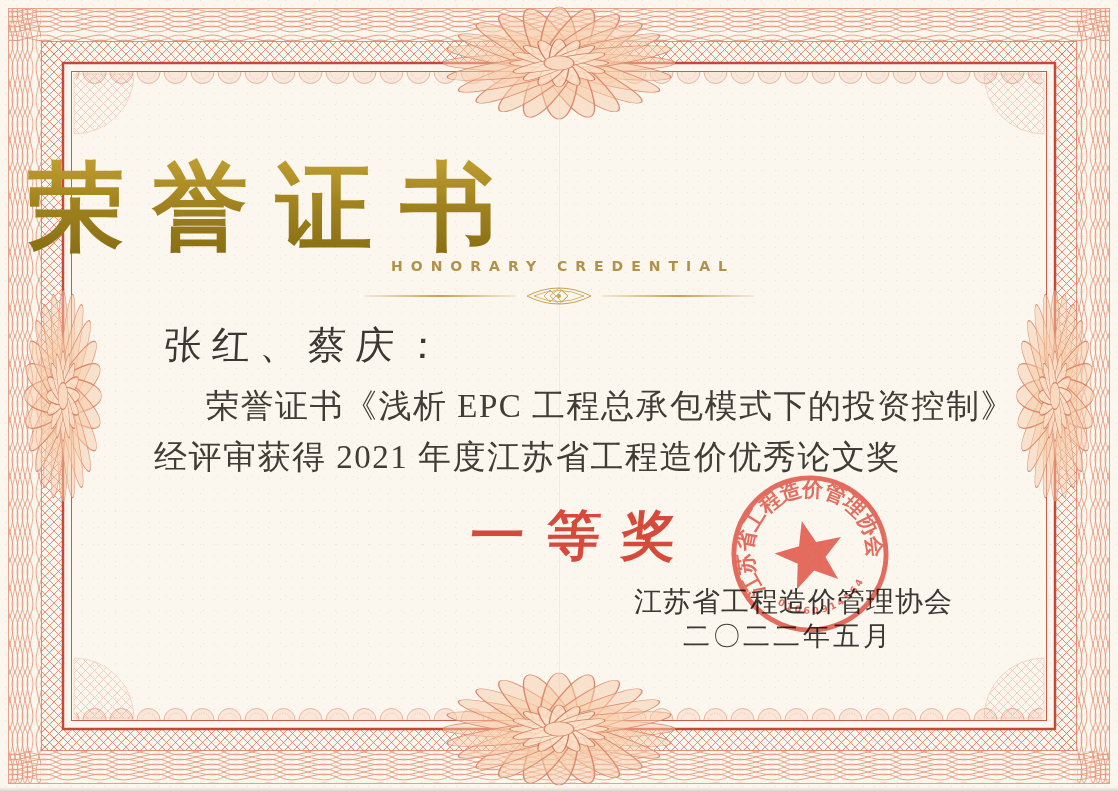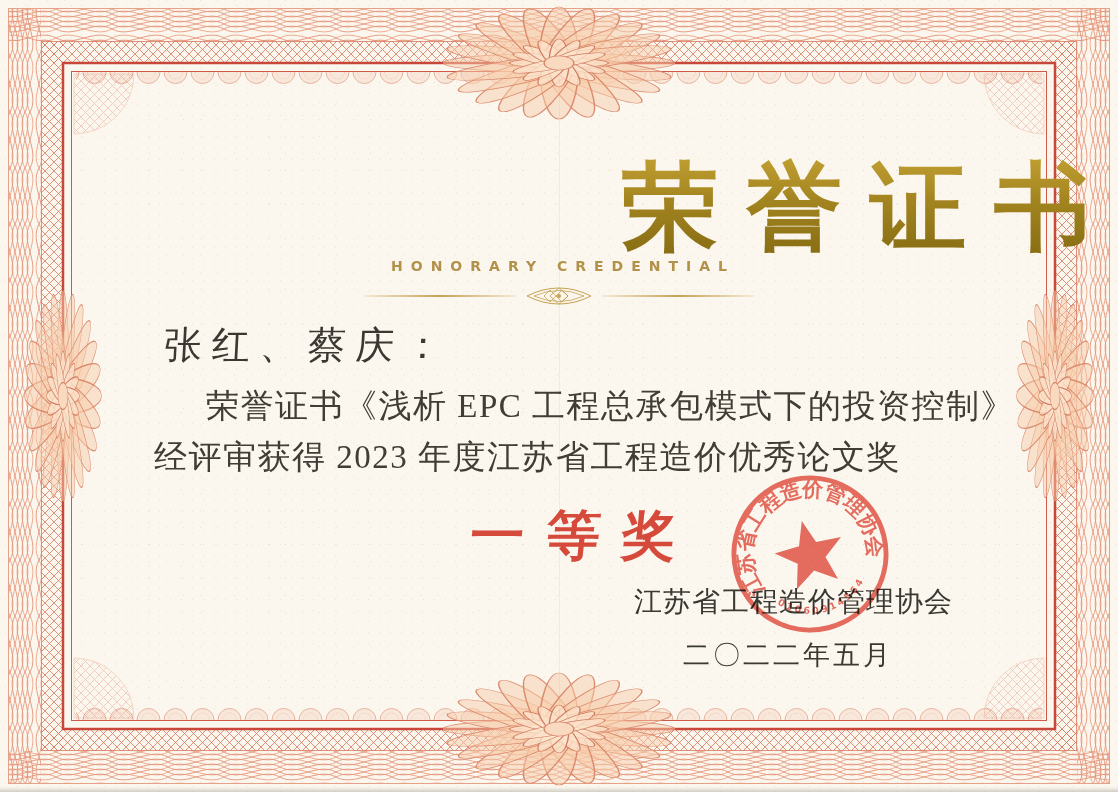--- a/index.html
+++ b/index.html
@@ -9,39 +9,39 @@
     background-image:
       radial-gradient(rgba(214,190,150,.35) .7px, transparent .9px),
       radial-gradient(rgba(233,170,140,.28) .6px, transparent .8px);
     background-size:11px 11px,17px 17px;
     background-position:0 0,5px 9px;
     font-family:"Liberation Serif","DejaVu Serif",serif;
   }
   .layer{position:absolute;left:0;top:0;width:1118px;height:792px;pointer-events:none;}
   .txt{position:absolute;white-space:nowrap;}
   .title{
-    left:0;right:0;top:144px;text-align:right;margin:0;
+    left:0;right:0;top:144px;text-align:left;margin:0;
     font-family:"DejaVu Sans","Liberation Sans",sans-serif;
     font-size:96px;font-weight:900;letter-spacing:28px;text-indent:28px;
     background:linear-gradient(180deg,#c9a736 0%,#a1831f 45%,#7f660f 100%);
     -webkit-background-clip:text;background-clip:text;color:transparent;
   }
   .subtitle{
     left:0;right:0;top:258px;text-align:center;
     font-family:"DejaVu Sans","Liberation Sans",sans-serif;
     font-size:14px;font-weight:700;letter-spacing:8px;text-indent:8px;color:#b2914a;
   }
   .divider{left:0;right:0;top:286px;display:flex;align-items:center;justify-content:center;gap:10px;position:absolute;}
   .dline{display:block;width:152px;height:2px;background:linear-gradient(90deg,rgba(200,162,84,.15),#c8a254,rgba(200,162,84,.15));}
   .names{left:164px;top:320px;font-size:38px;letter-spacing:10px;color:#3b3833;transform:skewX(-3deg);}
   .bodyline1{left:206px;top:384px;font-size:33px;letter-spacing:1.5px;color:#403d36;}
   .bodyline2{left:154px;top:435px;font-size:33px;letter-spacing:1.5px;color:#403d36;}
   .award{left:470px;top:500px;font-size:54px;font-weight:700;letter-spacing:22px;color:#d64a3c;transform:skewX(-6deg);}
   .issuer{left:634px;top:583px;font-size:28px;letter-spacing:1px;color:#3a3833;}
-  .date{left:683px;top:637px;font-size:27px;letter-spacing:3px;color:#3a3833;}
+  .date{left:683px;top:618px;font-size:27px;letter-spacing:3px;color:#3a3833;}
   .fold{position:absolute;left:559px;top:78px;width:1px;height:640px;background:rgba(205,170,130,.16);}
   .scan-edge{position:absolute;left:0;bottom:0;width:100%;height:5px;background:linear-gradient(180deg,rgba(180,176,168,.0),rgba(160,156,148,.45));}
   .seal-svg{mix-blend-mode:multiply;}
   .seal-text{font-family:"DejaVu Sans","Liberation Sans",sans-serif;font-weight:700;}
 </style>
 </head>
 <body>
 
 <div class="page">
 
@@ -163,21 +163,21 @@
       <path d="M1,10 Q33,-6 65,10 Q33,26 1,10 Z" fill="none" stroke="#c8a254" stroke-width="1"></path>
       <path d="M8,10 Q33,-1 58,10 Q33,21 8,10 Z" fill="none" stroke="#c8a254" stroke-width="0.8"></path>
       <path d="M18,10 L24,4 L30,10 L24,16 Z M30,10 L36,4 L42,10 L36,16 Z M24,10 L33,2 M33,2 L42,10 M24,10 L33,18 L42,10" fill="none" stroke="#c8a254" stroke-width="0.8"></path>
       <circle cx="33" cy="10" r="2" fill="#c8a254"></circle>
     </svg>
     <span class="dline"></span>
   </div>
 
   <div class="txt names">张红、蔡庆：</div>
   <div class="txt bodyline1">荣誉证书《浅析 EPC 工程总承包模式下的投资控制》</div>
-  <div class="txt bodyline2">经评审获得 2023 年度江苏省工程造价优秀论文奖</div>
+  <div class="txt bodyline2">经评审获得 2021 年度江苏省工程造价优秀论文奖</div>
   <div class="txt award">一等奖</div>
   <div class="txt issuer">江苏省工程造价管理协会</div>
   <div class="txt date">二〇二二年五月</div>
 
   <svg class="layer seal-svg" viewBox="0 0 1118 792" xmlns="http://www.w3.org/2000/svg">
     <defs>
       <path id="sealArcTop" d="M757.4,578.5 A58,58 0 1 1 862.6,578.5" fill="none"></path>
       <path id="sealArcBot" d="M760.9,588.4 A60,60 0 0 0 859.1,588.4" fill="none"></path>
     </defs>
     <g transform="rotate(-14 810 554)" opacity="0.85">

